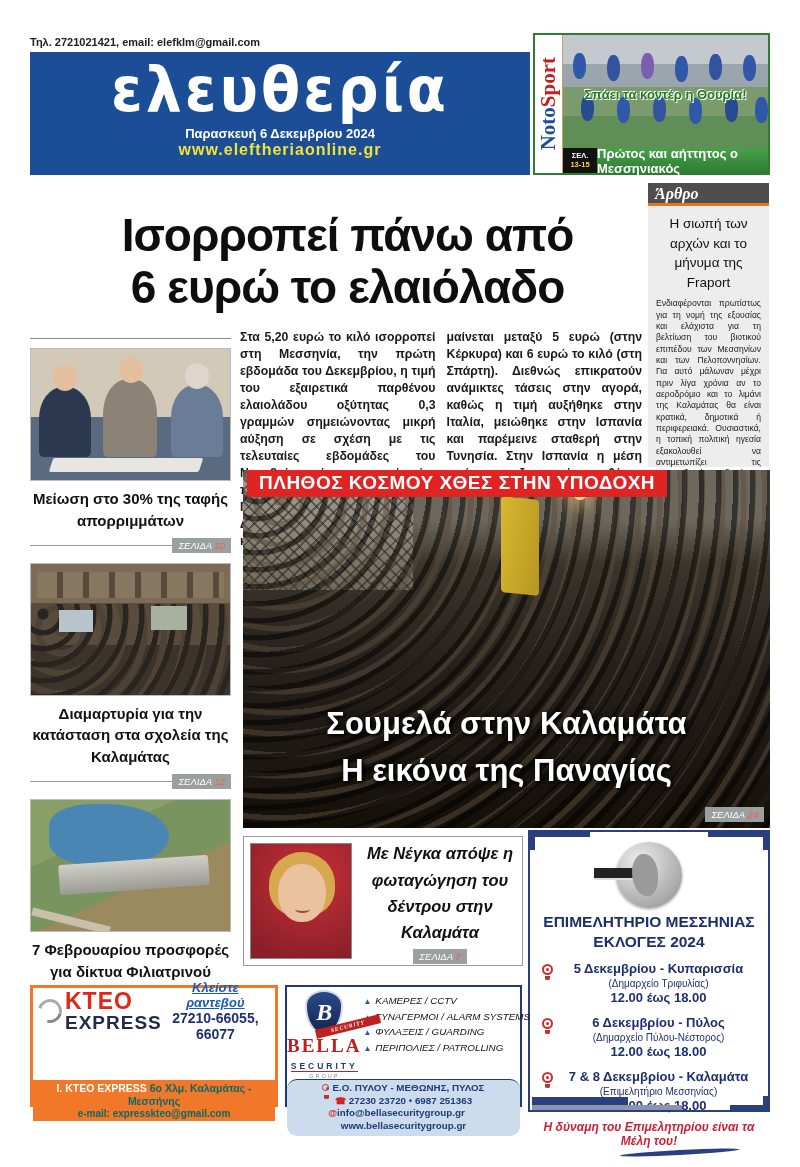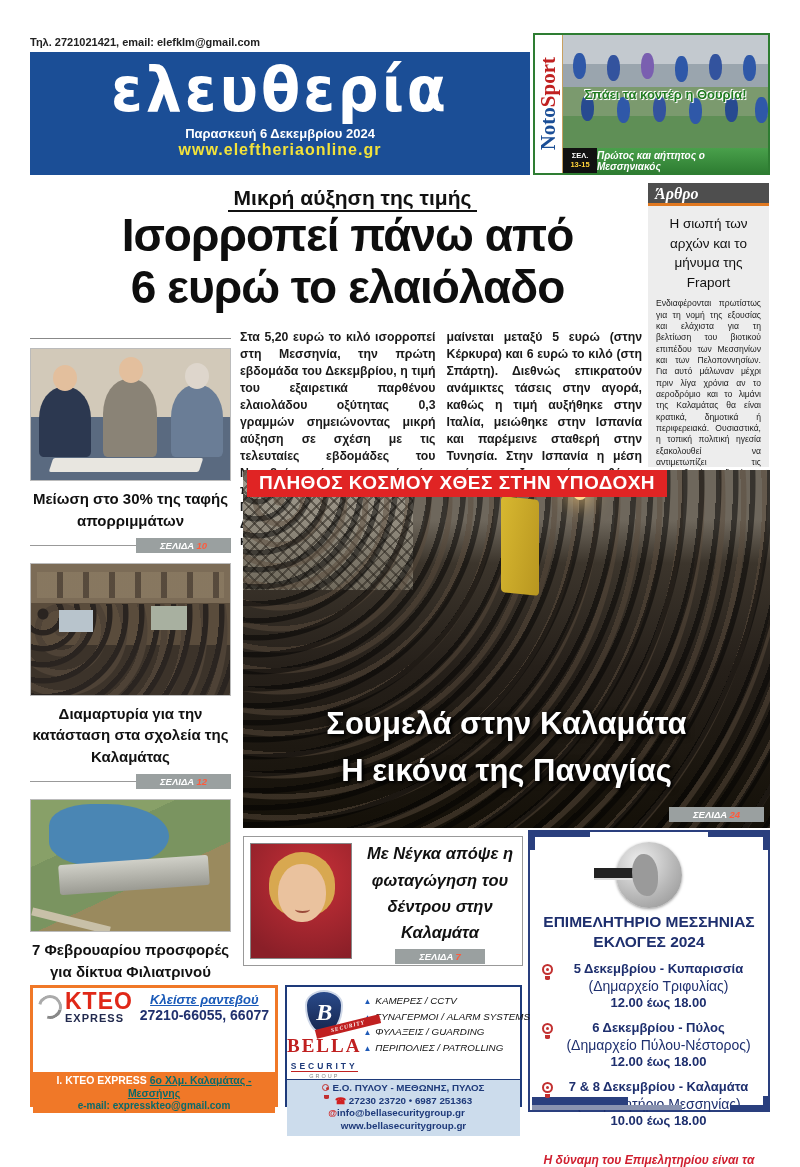--- a/index.html
+++ b/index.html
@@ -25,21 +25,21 @@
   .ns-noto { color:#1b4e96; } .ns-sport { color:#c02020; }
   .ns-main { flex:1; display:flex; flex-direction:column; }
   .ns-photo { flex:1; position:relative; background:linear-gradient(#c3c9cf 0 26%, #9aa5ae 26% 46%, #7b9a6e 46% 72%, #5f8f56 72% 100%); overflow:hidden; }
   .ns-players { position:absolute; left:10px; top:18px; width:13px; height:26px; background:#2f58a8; border-radius:45%;
     box-shadow:34px 2px 0 #33539e, 68px 0 0 #7a5fb0, 102px 3px 0 #2f58a8, 136px 1px 0 #33539e, 170px 2px 0 #2f58a8,
     8px 42px 0 #274a90, 44px 44px 0 #2f58a8, 80px 43px 0 #33539e, 116px 45px 0 #2f58a8, 152px 43px 0 #274a90, 182px 44px 0 #2f58a8; }
   .ns-overlay { position:absolute; left:0; right:0; top:52px; text-align:center; color:#1f7a1f; font-weight:bold; font-size:13px; text-shadow:0 0 2px #fff, 1px 1px 0 #fff, -1px -1px 0 #fff; }
   .ns-bar { height:25px; background:linear-gradient(#49a04b,#2e7d32); display:flex; align-items:stretch; }
   .ns-badge { width:34px; background:#111; color:#fff; display:flex; flex-direction:column; align-items:center; justify-content:center; font-size:7.5px; font-weight:bold; line-height:1.1; }
   .ns-badge .num { color:#ffd23a; }
-  .ns-bar-text { flex:1; color:#fff; font-style:italic; font-weight:bold; font-size:10px; display:flex; align-items:center; justify-content:center; }
+  .ns-bar-text { flex:1; color:#fff; font-weight:bold; font-size:13px; display:flex; align-items:center; justify-content:center; }
 
   
   .kicker { position:absolute; left:65px; top:186px; width:575px; text-align:center; }
   .kicker span { font-size:21px; font-weight:bold; color:#111; border-bottom:2px solid #111; padding:0 6px 1px; }
   .headline { position:absolute; left:50px; top:210px; width:595px; text-align:center; font-size:46px; line-height:1.13; font-weight:bold; letter-spacing:-1px; color:#0e0e0e; }
   .intro { position:absolute; left:240px; top:329px; width:402px; display:flex; gap:11px; }
   .intro .col { width:196px; font-size:12.3px; font-weight:bold; line-height:1.38; text-align:justify; color:#1a1a1a; }
   .pageref { color:#c81e1e; white-space:nowrap; }
   .pageref::before { content:"■ "; font-size:11px; }
 
@@ -50,21 +50,21 @@
   .arthro-body { font-size:8.6px; line-height:1.32; text-align:justify; color:#222; padding:0 8px; }
   .arthro-foot { margin-top:auto; border-top:1px solid #999; margin-left:8px; margin-right:8px; padding:3px 0 6px; text-align:right; font-style:italic; font-weight:bold; font-size:10px; color:#333; }
 
   
   .sidebar { position:absolute; left:30px; top:338px; width:201px; border-top:1px solid #888; }
   .s-item { padding-top:9px; }
   .s-photo { height:133px; border:1px solid #bbb; position:relative; overflow:hidden; }
   .s-caption { text-align:center; font-size:15px; font-weight:bold; line-height:1.45; color:#111; margin:7px 0 5px; }
   .s-foot { display:flex; align-items:center; height:17px; }
   .s-foot .rule { flex:1; border-top:1px solid #999; }
-  .badge { background:#9aa0a0; color:#fff; font-weight:bold; font-size:9.5px; padding:2px 24px; font-style:italic; }
+  .badge { background:#9aa0a0; color:#fff; font-weight:normal; font-size:9.5px; padding:2px 6px; font-style:italic; }
   .badge .num { color:#ff5a3c; }
 
   
   .ph-signing { background:linear-gradient(#d2c9b9 0 52%, #5a6a80 52% 100%); }
   .ph-signing .fig { position:absolute; border-radius:45% 45% 8% 8%; }
   .ph-signing .f1 { left:8px; top:38px; width:52px; height:70px; background:#2c3850; }
   .ph-signing .f2 { left:72px; top:30px; width:54px; height:78px; background:#8a8376; }
   .ph-signing .f3 { left:140px; top:36px; width:52px; height:72px; background:#6a7d96; }
   .ph-signing .head { position:absolute; width:24px; height:26px; background:#e3bf9d; border-radius:50%; }
   .h1 { left:22px; top:16px; } .h2 { left:88px; top:8px; } .h3 { left:154px; top:14px; background:#ded6cc !important; }
@@ -112,58 +112,58 @@
   .medal { width:66px; height:66px; border-radius:50%; margin:10px auto 4px; background:radial-gradient(circle at 35% 30%, #efefef, #b8b8b8 55%, #8e8e8e 100%); position:relative; box-shadow:0 1px 3px rgba(0,0,0,.4); }
   .medal::after { content:""; position:absolute; left:16px; top:12px; width:26px; height:42px; background:#9a9a9a; border-radius:45% 55% 40% 60%; }
   .medal-ribbon { position:absolute; left:-22px; top:26px; width:62px; height:10px; background:#222; box-shadow:0 2px 0 #ddd; }
   .ch-title { text-align:center; font-weight:bold; font-size:15.5px; line-height:1.3; color:#1e2f6e; }
   .ch-entry { display:flex; margin:9px 8px 0; align-items:flex-start; }
   .pin { width:11px; height:11px; border:2px solid #c23030; border-radius:50%; margin:3px 4px 0 4px; position:relative; flex:none; }
   .pin::before { content:""; position:absolute; left:2.1px; top:2.1px; width:3px; height:3px; border-radius:50%; background:#c23030; }
   .pin::after { content:""; position:absolute; left:1px; top:10px; width:5px; height:4px; background:#c23030; border-radius:0 0 40% 40%; }
   .ch-entry .etext { flex:1; text-align:center; color:#1e2f6e; line-height:1.25; }
   .e-date { font-weight:bold; font-size:13px; }
-  .e-venue { font-size:14px; }
+  .e-venue { font-size:10px; }
   .e-hours { font-weight:bold; font-size:13px; }
-  .ch-slogan { color:#d02030; font-weight:bold; font-style:italic; font-size:12px; text-align:center; margin-top:24px; }
+  .ch-slogan { color:#d02030; font-weight:bold; font-style:italic; font-size:12px; text-align:center; margin-top:6px; }
   .swoosh { width:120px; height:5px; background:#2a3f7e; border-radius:50%; margin:2px auto 0 90px; transform:rotate(-3deg); }
 
   
   .kteo { position:absolute; left:30px; top:985px; width:248px; height:122px; border:3px solid #f07828; background:#fff; display:flex; flex-direction:column;gap:24px; }
   .kteo-top { height:44px; display:flex; align-items:center; padding:2px 4px 0; }
   .kteo-swirl { width:24px; height:24px; border:3px solid #aaa; border-left-color:transparent; border-bottom-color:#888; border-radius:50%; transform:rotate(-30deg); margin:0 3px 0 1px; flex:none; }
   .kteo-logo { line-height:1; }
   .kteo-brand1 { color:#e02818; font-weight:bold; font-size:23px; letter-spacing:1px; }
-  .kteo-brand2 { color:#222a4e; font-weight:bold; font-size:11px; letter-spacing:1px; }
+  .kteo-brand2 { color:#222a4e; font-weight:bold; font-size:19px; letter-spacing:1px; }
   .kteo-right { margin-left:auto; text-align:center; padding-right:2px; }
   .kteo-cta { color:#1a5ab8; font-style:italic; font-weight:bold; font-size:13px; text-decoration:underline; }
   .kteo-phones { color:#20306e; font-weight:bold; font-size:14px; }
   .kteo-photo { height:43px; position:relative; background:linear-gradient(#c6ced6 0 45%, #b2bac2 45% 100%); overflow:hidden; }
   .kb1 { position:absolute; left:12px; top:6px; width:70px; height:34px; background:#dde1e5; border-top:5px solid #9aa2aa; transform:skewX(-8deg); }
   .kb2 { position:absolute; left:95px; top:4px; width:78px; height:37px; background:#cdd3d9; border-top:4px solid #8a929a; }
   .kb3 { position:absolute; right:8px; top:12px; width:56px; height:24px; background:#b04838; }
   .kb-sign { position:absolute; left:118px; top:14px; width:10px; height:14px; background:#2a6ac8; }
   .kteo-bar { flex:1; background:#f07828; text-align:center; line-height:1.25; padding-top:2px; }
   .kteo-bar .l1 { font-size:10.5px; font-weight:bold; }
-  .kteo-name { color:#fff; } .kteo-addr { color:#0a6a6a;text-decoration:underline; } .kteo-mail { color:#0a6a6a; font-size:10px; font-weight:bold; }
+  .kteo-name { color:#fff; } .kteo-addr { color:#0a6a6a; } .kteo-mail { color:#0a6a6a; font-size:10px; font-weight:bold; }
 
   
   .bella { position:absolute; left:285px; top:985px; width:237px; height:122px; border:2px solid #1e3a7a; background:#fff; display:flex; flex-direction:column; }
   .bella-top { flex:1; display:flex; }
   .bella-logo { width:84px; text-align:center; padding-top:3px; position:relative; }
   .shield { width:38px; height:44px; margin:0 auto; background:linear-gradient(#2a4a8a,#16264e); border:2px solid #cfd8e8; border-radius:50% 50% 46% 46% / 34% 34% 64% 64%; color:#fff; font-family:"Liberation Serif", serif; font-style:italic; font-weight:bold; font-size:24px; line-height:40px; position:relative; }
   .ribbon { position:absolute; left:8px; top:30px; width:66px; height:9px; background:#c02020; transform:rotate(-14deg); color:#fff; font-size:5.5px; font-weight:bold; letter-spacing:1px; line-height:9px; text-align:center; }
   .bella-name { color:#c02020; font-family:"Liberation Serif", serif; font-weight:bold; font-size:19px; letter-spacing:2px; line-height:1; margin-top:2px; }
   .bella-sub { color:#1e3a7a; font-weight:bold; font-size:8.5px; letter-spacing:3px; border-bottom:1px solid #c02020; display:inline-block; }
   .bella-group { color:#888; font-size:5.5px; letter-spacing:2px; }
   .bella-services { flex:1; padding:8px 4px 0 2px; }
   .svc { display:flex; align-items:baseline; margin-bottom:4.5px; }
   .tri { color:#1e5ab8; font-size:8px; margin-right:4px; }
   .svc-text { font-style:italic; font-weight:normal; font-size:9.8px; color:#111; white-space:nowrap; }
-  .bella-bottom { background:#ccdcec; border-top:1px solid #1e3a7a; text-align:center; padding:2px 0 3px; line-height:1.3; }
+  .bella-bottom { background:#ccdcec; border-top:1px solid #1e3a7a; text-align:center; padding:2px 0 3px; line-height:1.3;border-radius:10px; }
   .bb-line { color:#1e3a7a; font-weight:bold; font-size:9.8px; }
   .red-ic { color:#d02020; font-size:9px; }
   .bb-line .sep { display:inline-block; width:14px; }
 </style>
 </head>
 <body>
 
 <div id="page">
 
   <div class="topline left">Τηλ. 2721021421, email: elefklm@gmail.com</div>
@@ -187,21 +187,20 @@
       <div class="ns-bar">
         <div class="ns-badge">
           <span>ΣΕΛ.</span>
           <span class="num">13-15</span>
         </div>
         <div class="ns-bar-text">Πρώτος και αήττητος ο Μεσσηνιακός</div>
       </div>
     </div>
   </div>
 
-  <div class="kicker"><span>Μικρή αύξηση της τιμής</span></div>
   <div class="headline">
     <div>Ισορροπεί πάνω από</div>
     <div>6 ευρώ το ελαιόλαδο</div>
   </div>
   <div class="intro">
     <div class="col">Στα 5,20 ευρώ το κιλό ισορροπεί στη Μεσσηνία, την πρώτη εβδομάδα του Δεκεμβρίου, η τιμή του εξαιρετικά παρθένου ελαιολάδου οξύτητας 0,3 γραμμών σημειώνοντας μικρή αύξηση σε σχέση με τις τελευταίες εβδομάδες του Νοεμβρίου, όταν η τιμή είχε πέσει στα 5 ευρώ το κιλό. Πανελλαδικά, σύμφωνα με το Δελτίο Τιμών του ΣΕΔΗΚ, η τιμή κυ-</div>
     <div class="col"><span>μαίνεται μεταξύ 5 ευρώ (στην Κέρκυρα) και 6 ευρώ το κιλό (στη Σπάρτη). Διεθνώς επικρατούν ανάμικτες τάσεις στην αγορά, καθώς η τιμή αυξήθηκε στην Ιταλία, μειώθηκε στην Ισπανία και παρέμεινε σταθερή στην Τυνησία. Στην Ισπανία η μέση τιμή του εξαιρετικά παρθένου ελαιολάδου έπεσε για πρώτη φορά κάτω από 5 ευρώ.</span> <span class="pageref">ΣΕΛ. 5</span></div>
   </div>
 
   <div class="arthro">

